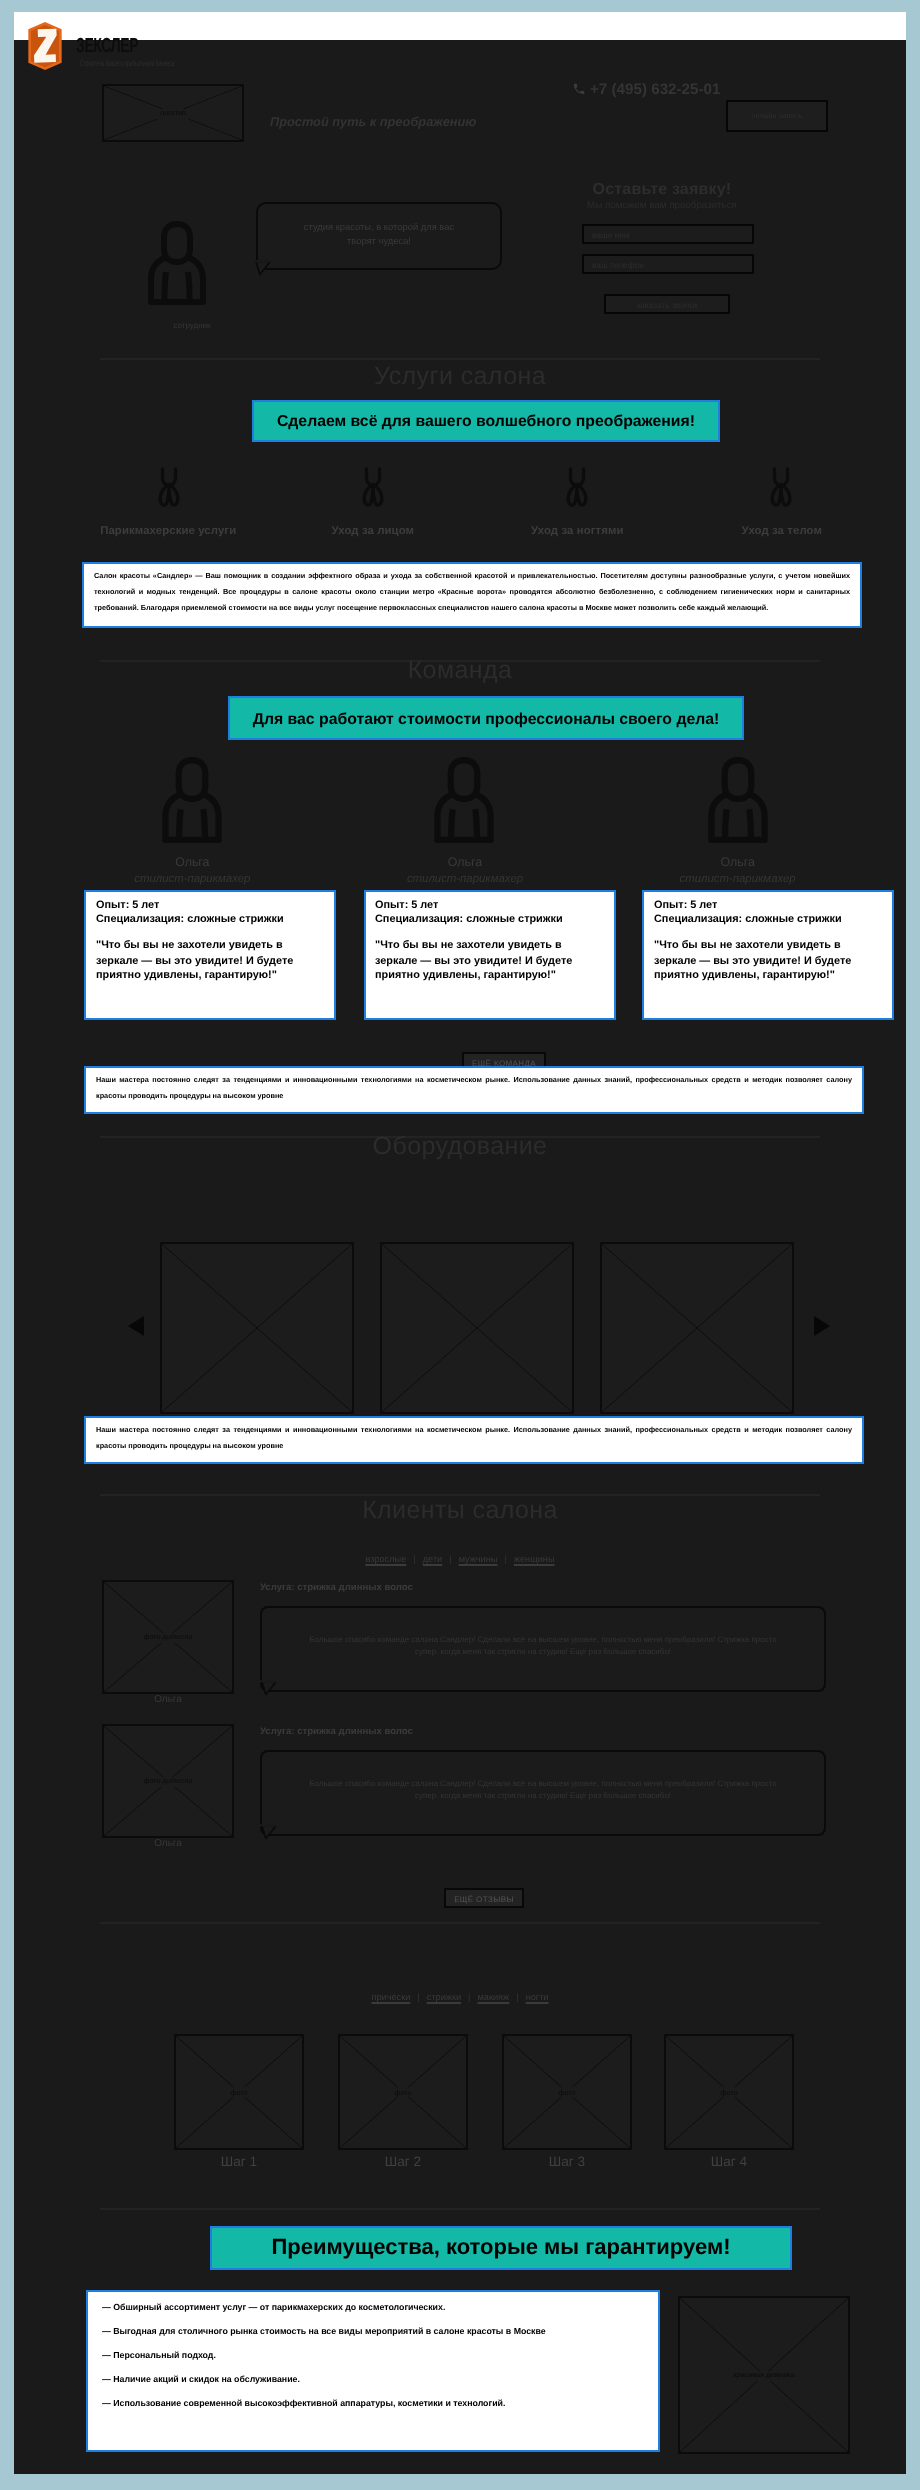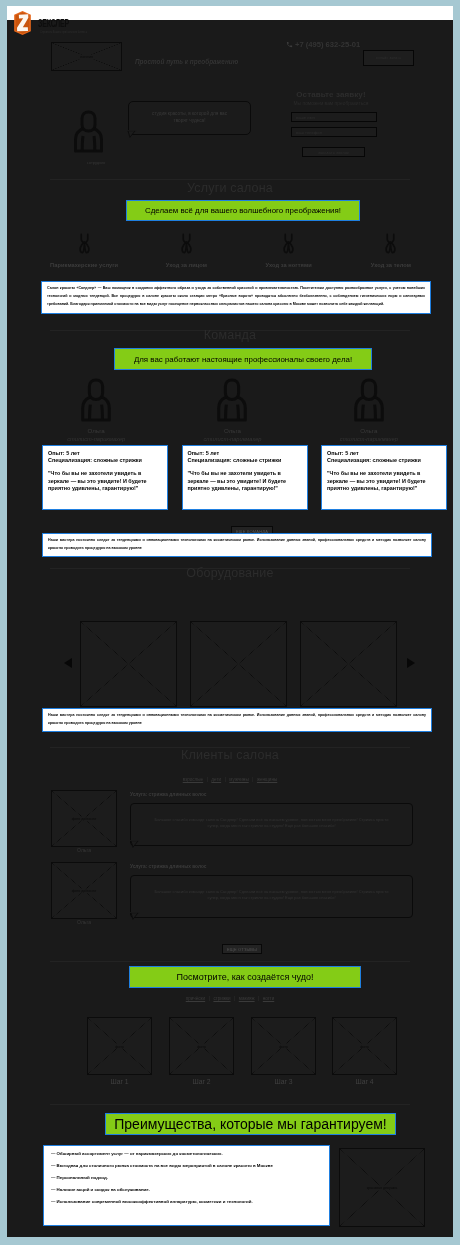--- a/index.html
+++ b/index.html
@@ -33,21 +33,21 @@
 .tailwrap{position:absolute;left:120px;top:124px;width:13px;height:10px}
 
 .form{position:absolute;left:277px;top:84px;width:94px}
 .form h3{text-align:center;font-size:8px;color:#2d2d2d;font-weight:bold;letter-spacing:.1px;line-height:9px}
 .form h4{text-align:center;font-size:4.9px;color:#2b2b2b;margin-top:2px;font-weight:normal;line-height:6px;white-space:nowrap}
 .fin{margin:0 0 0 7px;margin-top:5px;width:86px;height:10px;border:1.3px solid #060606;background:#1c1c1c;display:flex;align-items:center;padding-left:4px;font-size:4.2px;color:#2d2d2d}
 .fbtn{margin:10px 0 0 18px;width:63px;height:10px;border:1.4px solid #060606;background:#1d1d1d;display:flex;align-items:center;justify-content:center;font-size:4.2px;color:#2c2c2c}
 
 
 .sec-title{text-align:center;color:#2c2c2c;letter-spacing:.2px;font-weight:normal;line-height:14px}
-.banner{background:#84cc16;border:1.5px solid #1f7fe0;display:flex;align-items:center;justify-content:center;font-weight:normal;color:#000;margin:0 auto}
+.banner{background:#14b8a6;border:1.5px solid #1f7fe0;display:flex;align-items:center;justify-content:center;font-weight:bold;color:#000;margin:0 auto}
 .infobox{background:#fff;border:1.4px solid #1f7fe0;color:#000;font-size:3.65px;line-height:8.2px;text-align:justify;padding:2px 5px;font-weight:bold}
 
 
 .svc{position:absolute;left:26px;width:409px;display:flex;top:226px}
 .svc-item{flex:1;text-align:center}
 .svc-item .lbl{font-size:5.7px;color:#3d3d3d;margin-top:3px;font-weight:bold;letter-spacing:.05px}
 
 
 .team-row{position:absolute;left:0;right:0;display:flex}
 .team-col{flex:1;text-align:center}
@@ -180,21 +180,21 @@
         </g>
       </svg>
       <div class="lbl">Уход за телом</div>
     </div>
   </div>
 
   <div class="infobox" style="position:absolute;left:34px;top:275px;width:390px;height:33px">Салон красоты «Сандлер» — Ваш помощник в создании эффектного образа и ухода за собственной красотой и привлекательностью. Посетителям доступны разнообразные услуги, с учетом новейших технологий и модных тенденций. Все процедуры в салоне красоты около станции метро «Красные ворота» проводятся абсолютно безболезненно, с соблюдением гигиенических норм и санитарных требований. Благодаря приемлемой стоимости на все виды услуг посещение первоклассных специалистов нашего салона красоты в Москве может позволить себе каждый желающий.</div>
 
   <div class="divider" style="position:absolute;left:43px;right:43px;top:324px;height:1px;background:#232323"></div>
   <div class="sec-title" style="position:absolute;left:0;right:0;top:322px;font-size:12.5px">Команда</div>
-  <div class="banner" style="position:absolute;left:107px;top:342px;width:258px;height:22px;font-size:7.9px">Для вас работают настоящие профессионалы своего дела!</div>
+  <div class="banner" style="position:absolute;left:107px;top:342px;width:258px;height:22px;font-size:7.9px">Для вас работают стоимости профессионалы своего дела!</div>
 
   <div class="team-row" style="left:21px;width:409px;top:372px">
     <div class="team-col">
       <svg width="32" height="44" viewBox="0 0 62 86">
         <g fill="none" stroke="#0c0c0c" stroke-width="6" stroke-linejoin="round">
           <path d="M31 4c-8 0-13 5.2-13 13v12c0 7.8 5 13 13 13s13-5.2 13-13V17c0-7.8-5-13-13-13z"></path>
           <path d="M19.5 37.5C11 41 5 48 5 59v23h52V59c0-11-6-18-14.5-21.5"></path>
           <path d="M20 52c-1.2 8-1.6 18-1.6 30M42 52c1.2 8 1.6 18 1.6 30"></path>
         </g>
       </svg>
@@ -295,21 +295,20 @@
   <div class="revbub" style="left:123px;top:869px;width:283px;height:43px">
     <p>Большое спасибо команде салона Сандлер! Сделали всё на высшем уровне, полностью меня преобразили! Стрижка просто супер, когда меня так стригли на студию! Ещё раз большое спасибо!</p>
   </div>
   <svg class="revtail" style="position:absolute;left:122.5px;top:906px;width:13px;height:10px" viewBox="0 0 40 30">
     <path d="M3 2 L9 22 L25 2 Z" fill="#1b1b1b" stroke="#0a0a0a" stroke-width="2.4" stroke-linejoin="round"></path>
     <rect x="0" y="0" width="28" height="3.2" fill="#1b1b1b"></rect>
   </svg>
   <div class="darkbtn" style="left:215px;top:938px;width:40px;height:10px">ЕЩЁ ОТЗЫВЫ</div>
 
   <div class="divider" style="position:absolute;left:43px;right:43px;top:955px;height:1px;background:#232323"></div>
-  <div class="banner" style="position:absolute;left:122px;top:960px;width:232px;height:22px;font-size:9px">Посмотрите, как создаётся чудо!</div>
   <div class="filters" style="top:990px">
     <u>причёски</u><i>|</i><u>стрижки</u><i>|</i><u>макияж</u><i>|</i><u>ногти</u>
   </div>
   <div style="position:absolute;left:80px;top:1011px;width:65px">
     <div class="ph" style="width:65px;height:58px">
       <span class="x1"></span>
         <span class="x2"></span>
       <span class="cap">фото</span>
     </div>
     <div class="lbl" style="text-align:center;font-size:6.8px;color:#404040;margin-top:3px">Шаг 1</div>
@@ -333,21 +332,21 @@
   <div style="position:absolute;left:325px;top:1011px;width:65px">
     <div class="ph" style="width:65px;height:58px">
       <span class="x1"></span>
         <span class="x2"></span>
       <span class="cap">фото</span>
     </div>
     <div class="lbl" style="text-align:center;font-size:6.8px;color:#404040;margin-top:3px">Шаг 4</div>
   </div>
 
   <div class="divider" style="position:absolute;left:43px;right:43px;top:1098px;height:1px;background:#232323"></div>
-  <div class="banner" style="position:absolute;left:98px;top:1107px;width:291px;height:22px;font-size:14px">Преимущества, которые мы гарантируем!</div>
+  <div class="banner" style="position:absolute;left:98px;top:1107px;width:291px;height:22px;font-size:11px">Преимущества, которые мы гарантируем!</div>
   <ul class="advbox" style="left:36px;top:1139px;width:287px;height:81px">
     <li>— Обширный ассортимент услуг — от парикмахерских до косметологических.</li>
     <li>— Выгодная для столичного рынка стоимость на все виды мероприятий в салоне красоты в Москве</li>
     <li>— Персональный подход.</li>
     <li>— Наличие акций и скидок на обслуживание.</li>
     <li>— Использование современной высокоэффективной аппаратуры, косметики и технологий.</li>
   </ul>
   <div class="ph" style="position:absolute;left:332px;top:1142px;width:86px;height:79px">
     <span class="x1"></span>
       <span class="x2"></span>

